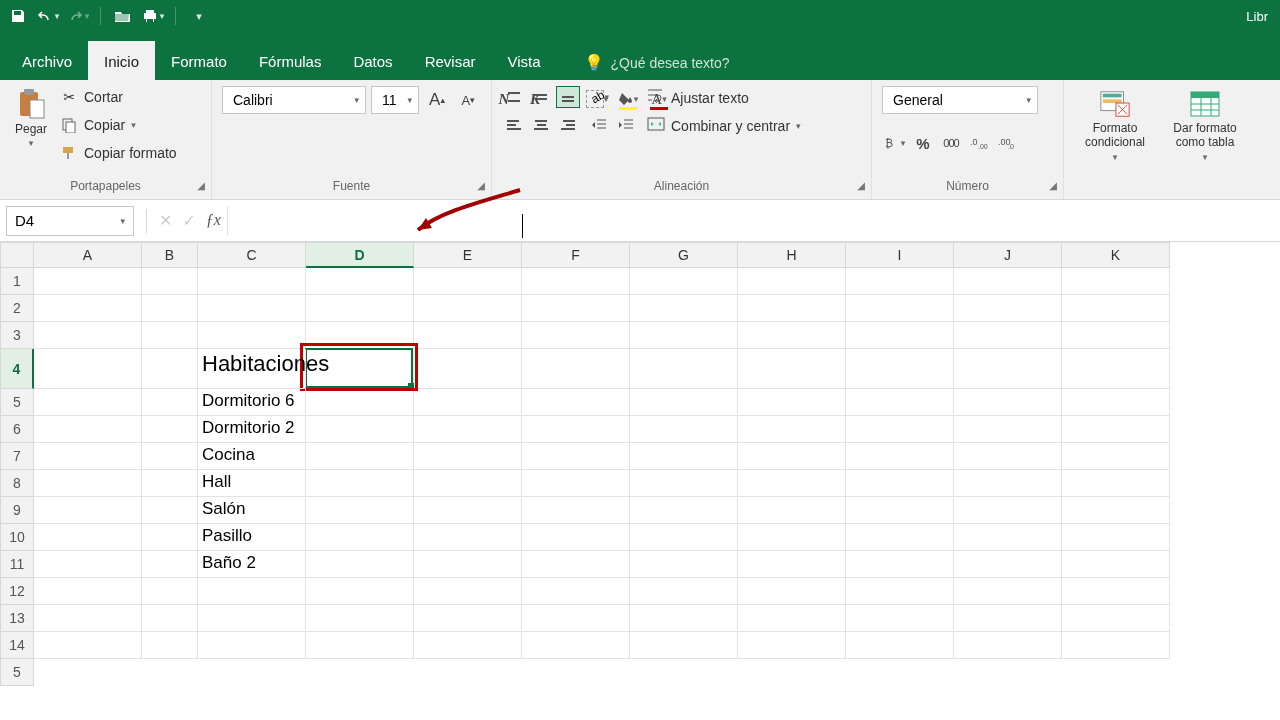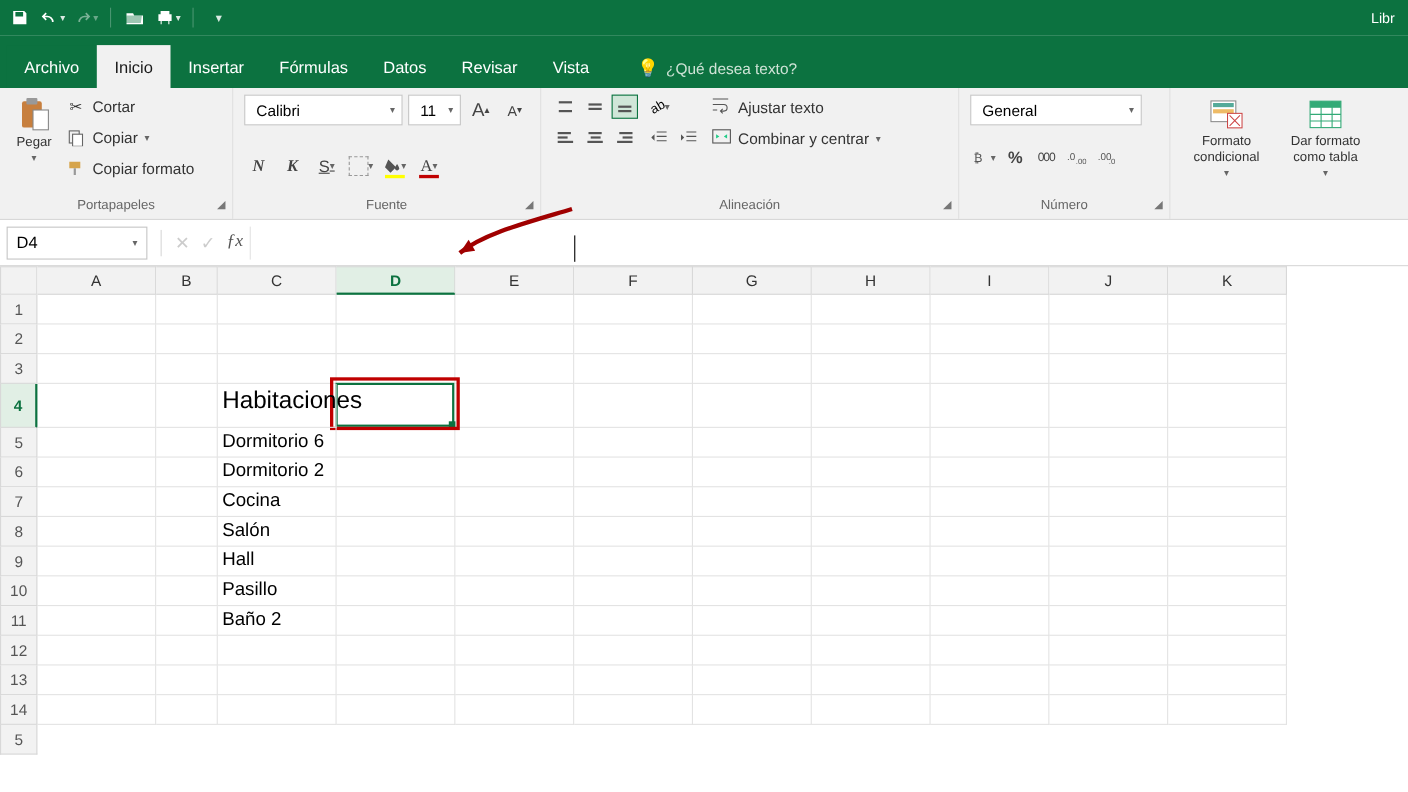--- a/index.html
+++ b/index.html
@@ -131,21 +131,21 @@
     <div class="qat-btn">
         <span class="dropdown-arrow" style="font-size:11px">▾</span>
       </div>
   </div>
   <div class="titlebar-right">Libr</div>
 </div>
 
 <div class="tabstrip">
   <div class="tab file">Archivo</div>
   <div class="tab active">Inicio</div>
-  <div class="tab">Insertar</div>
+  <div class="tab">Formato</div>
   <div class="tab">Fórmulas</div>
   <div class="tab">Datos</div>
   <div class="tab">Revisar</div>
   <div class="tab">Vista</div>
   <div class="tell-me">
     <span class="bulb">💡</span>
     <span>¿Qué desea texto?</span>
   </div>
 </div>
 
@@ -187,21 +187,21 @@
               </svg>
           </span>
           <span>Copiar formato</span>
         </div>
       </div>
     </div>
     <div class="group-label"><span>Portapapeles</span><span class="group-launcher">◢</span></div>
   </div>
 
   <div class="group" style="width:280px">
-    <div class="group-content" style="flex-direction:column; gap:24px">
+    <div class="group-content" style="flex-direction:row; gap:10px">
       <div class="row">
         <div class="combo font-combo">
             <span>Calibri</span>
             <span class="tri">▾</span>
           </div>
         <div class="combo size-combo">
             <span>11</span>
             <span class="tri">▾</span>
           </div>
         <div class="sq" style="font-size:17px">A<span style="font-size:9px;vertical-align:super">▴</span></div>
@@ -529,34 +529,34 @@
           <div class="cell" style="width: 108px;"></div>
           <div class="cell" style="width: 108px;"></div>
           <div class="cell" style="width: 108px;"></div>
           <div class="cell" style="width: 108px;"></div>
           <div class="cell" style="width: 108px;"></div>
           <div class="cell" style="width: 108px;"></div>
         </div>
         <div class="cellrow">
           <div class="cell" style="width: 108px;"></div>
           <div class="cell" style="width: 56px;"></div>
+          <div class="cell" style="width: 108px; z-index: 1;">Hall</div>
+          <div class="cell" style="width: 108px;"></div>
+          <div class="cell" style="width: 108px;"></div>
+          <div class="cell" style="width: 108px;"></div>
+          <div class="cell" style="width: 108px;"></div>
+          <div class="cell" style="width: 108px;"></div>
+          <div class="cell" style="width: 108px;"></div>
+          <div class="cell" style="width: 108px;"></div>
+          <div class="cell" style="width: 108px;"></div>
+        </div>
+        <div class="cellrow">
+          <div class="cell" style="width: 108px;"></div>
+          <div class="cell" style="width: 56px;"></div>
           <div class="cell" style="width: 108px; z-index: 1;">Salón</div>
-          <div class="cell" style="width: 108px;"></div>
-          <div class="cell" style="width: 108px;"></div>
-          <div class="cell" style="width: 108px;"></div>
-          <div class="cell" style="width: 108px;"></div>
-          <div class="cell" style="width: 108px;"></div>
-          <div class="cell" style="width: 108px;"></div>
-          <div class="cell" style="width: 108px;"></div>
-          <div class="cell" style="width: 108px;"></div>
-        </div>
-        <div class="cellrow">
-          <div class="cell" style="width: 108px;"></div>
-          <div class="cell" style="width: 56px;"></div>
-          <div class="cell" style="width: 108px; z-index: 1;">Hall</div>
           <div class="cell" style="width: 108px;"></div>
           <div class="cell" style="width: 108px;"></div>
           <div class="cell" style="width: 108px;"></div>
           <div class="cell" style="width: 108px;"></div>
           <div class="cell" style="width: 108px;"></div>
           <div class="cell" style="width: 108px;"></div>
           <div class="cell" style="width: 108px;"></div>
           <div class="cell" style="width: 108px;"></div>
         </div>
         <div class="cellrow">

